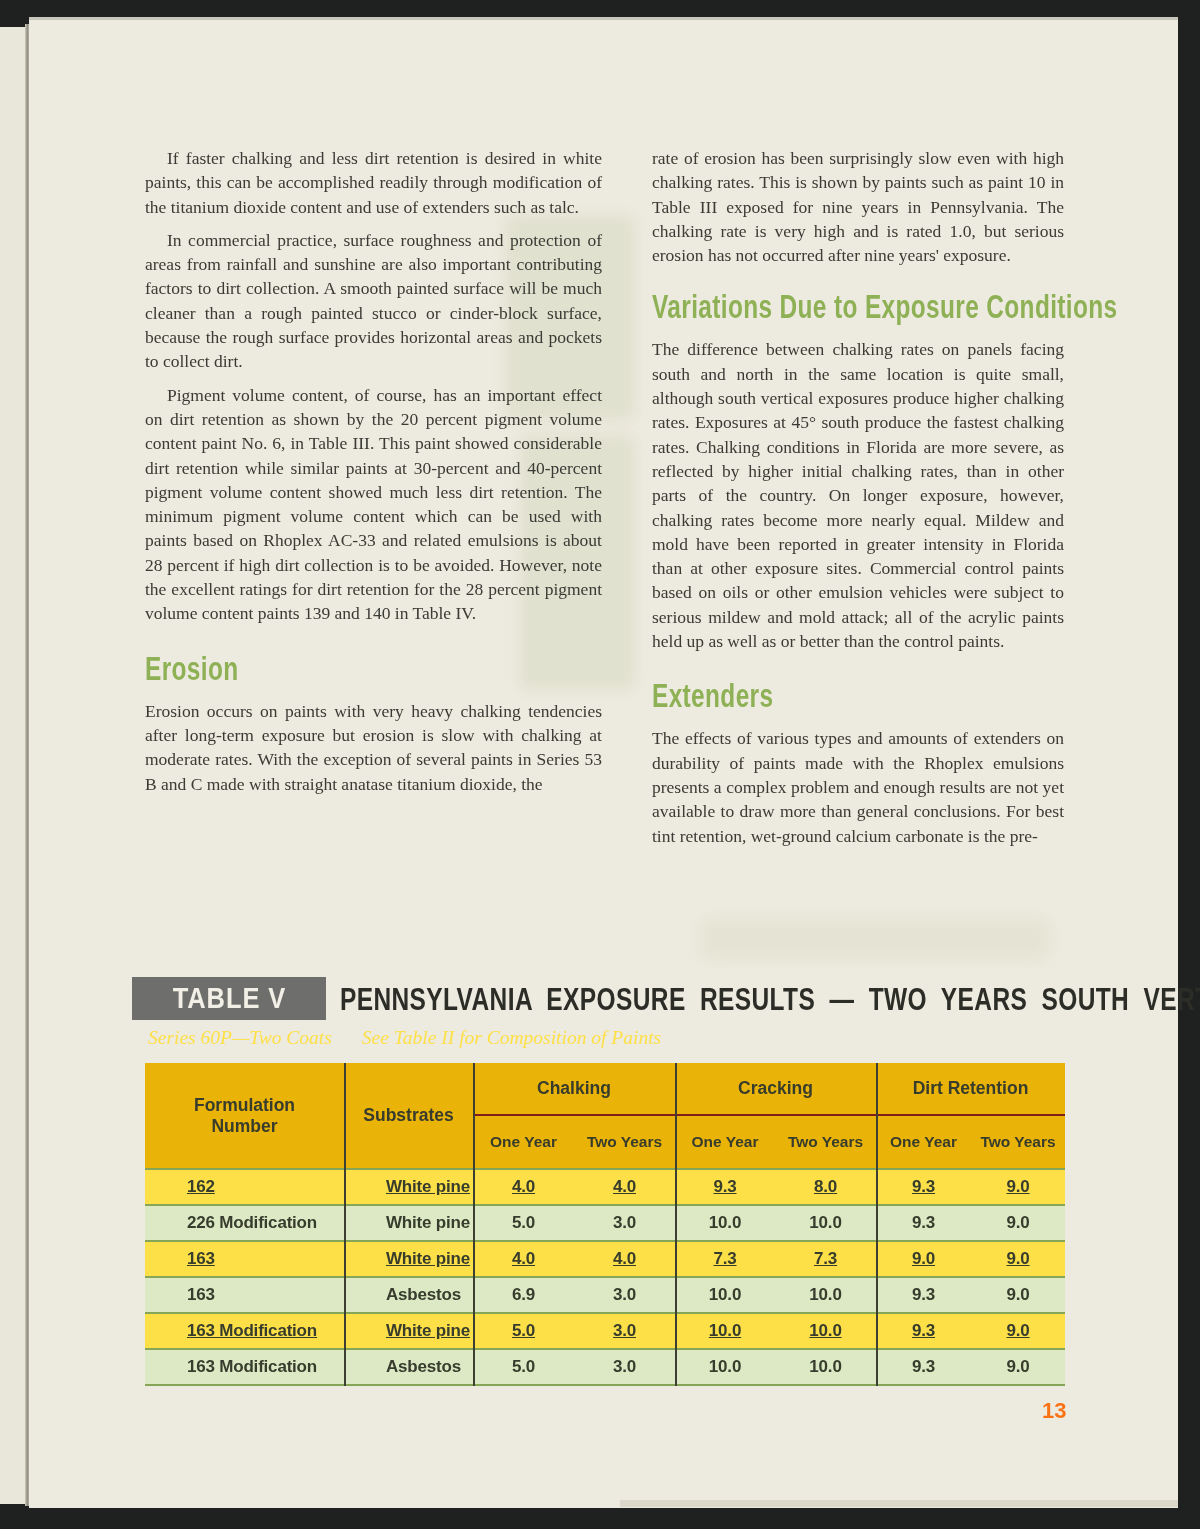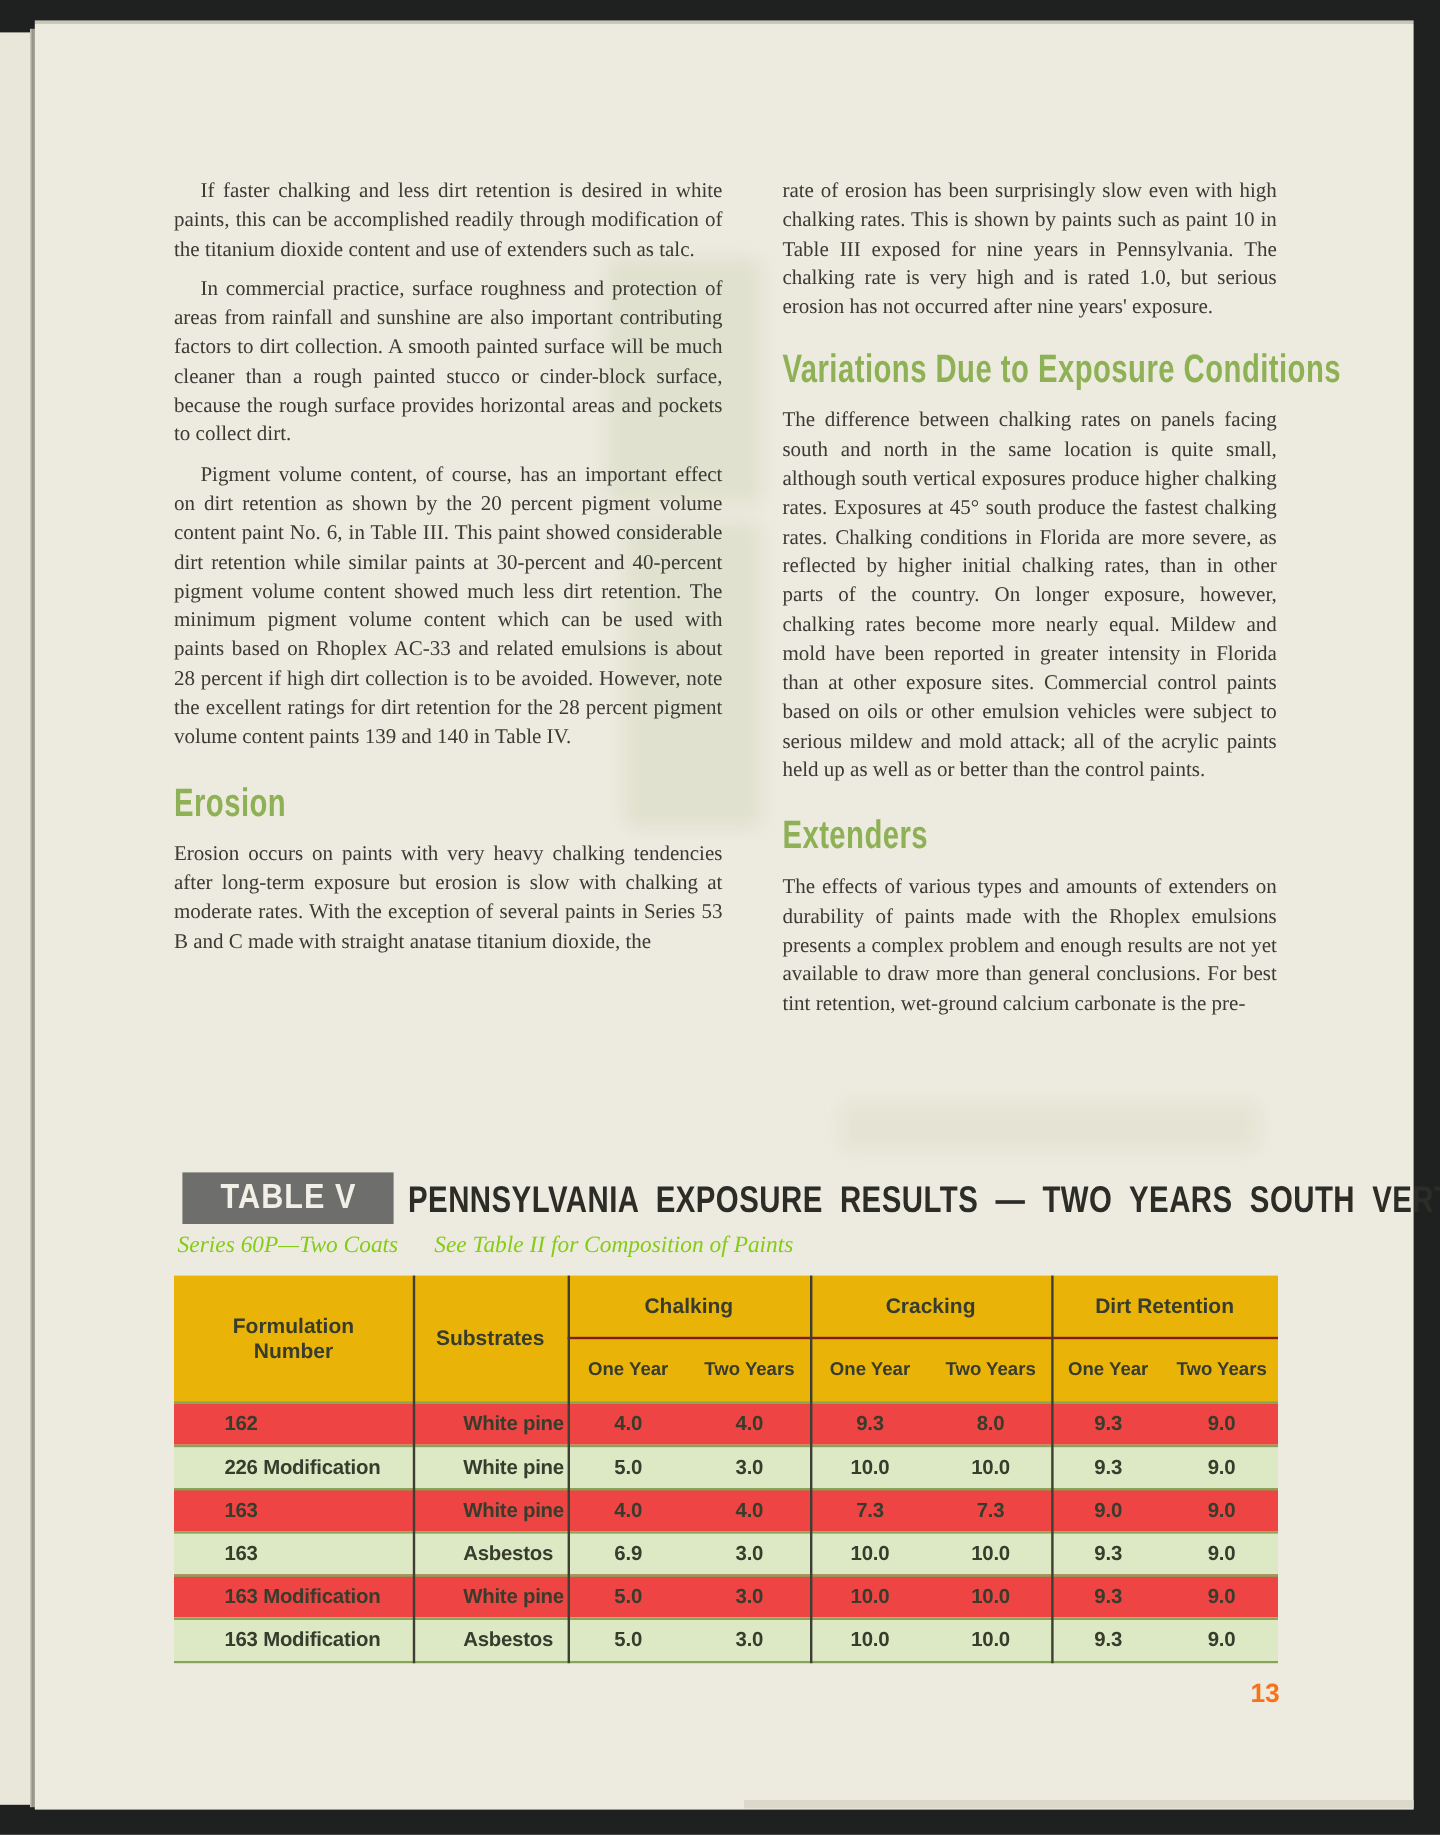--- a/index.html
+++ b/index.html
@@ -29,51 +29,51 @@
   .col-right { left:652px; top:146px; width:412px; }
   .col p { margin:0 0 9px 0; }
   .col p.indent { text-indent:22px; }
   .h-green { color:#8fb156; font-family:"Liberation Sans", sans-serif; font-weight:700;
              font-size:33px; margin:25px 0 12px 0; line-height:36px; }
   .h-green > span { display:inline-block; transform:scaleX(0.74); transform-origin:left center;
                     letter-spacing:0.5px; white-space:nowrap; }
   .h-first { margin-top:22px; }
 
   
-  .badge { position:absolute; left:152px; top:977px; width:176px; height:43px; background:#6e6f6c;
+  .badge { position:absolute; left:132px; top:977px; width:194px; height:43px; background:#6e6f6c;
            color:#f2efe6; display:flex; align-items:center; justify-content:center;
            font-family:"Liberation Sans", sans-serif; font-weight:700; font-size:29px; }
   .badge span { display:inline-block; transform:scaleX(0.88); letter-spacing:1px; white-space:nowrap; }
   .t-title { position:absolute; left:340px; top:982px; color:#2d2d28;
              font-family:"Liberation Sans", sans-serif; font-weight:700; font-size:31px; }
   .t-title span { display:inline-block; transform:scaleX(0.79); transform-origin:left center;
                   word-spacing:9px; letter-spacing:0.5px; white-space:nowrap; }
   .t-sub { position:absolute; left:148px; top:1027px; font-style:italic; font-size:19.5px;
-           color:#84cc16; font-family:"Liberation Serif", serif; }
+           color:#fde047; font-family:"Liberation Serif", serif; }
   .t-sub .gap { display:inline-block; width:30px; }
 
   
   .tbl { position:absolute; left:145px; top:1063px; width:920px;
          font-family:"Liberation Sans", sans-serif; color:#373c2c; }
   .thead { display:grid; grid-template-columns:199px 129px 101px 101px 100px 101px 95px 94px;
            grid-template-rows:52px 53px; background:#eab308; }
   .h-span2 { grid-row:1/3; display:flex; align-items:center; justify-content:center;
              text-align:center; font-weight:700; font-size:17.5px; line-height:21px; }
   .h-form { grid-column:1; padding:0 48px; }
   .h-substrates { grid-column:2; }
   .h-group { grid-row:1; display:flex; align-items:center; justify-content:center;
              font-weight:700; font-size:17.5px; box-sizing:border-box;
              border-bottom:2px solid #7f1d1d; margin-bottom:-1px; }
   .hg-chalking { grid-column:3/5; } .hg-cracking { grid-column:5/7; } .hg-dirt { grid-column:7/9; }
   .h-sy { grid-row:2; display:flex; align-items:center; justify-content:center;
           font-weight:700; font-size:15.5px; }
   .tbody { border-bottom:2px solid #87a557; }
   .tr { display:grid; grid-template-columns:199px 129px 101px 101px 100px 101px 95px 94px;
         height:36px; box-sizing:border-box; border-top:2px solid #87a557; }
-  .tr.rowa { background:#ef4444; }
+  .tr.rowa { background:#fde047;text-decoration:underline; }
   .tr.rowb { background:#dde9c5; }
   .td { display:flex; align-items:center; font-weight:700; font-size:17px; letter-spacing:-0.2px; }
   .td.lft { justify-content:flex-start; padding-left:42px; }
   .td.num { justify-content:center; }
   .vline { position:absolute; top:0; width:2px; height:100%; background:#3e3f33; }
   .v1 { left:199px; } .v2 { left:328px; } .v3 { left:530px; } .v4 { left:731px; }
 
   .pagenum { position:absolute; left:1042px; top:1398px; color:#f97316;
              font-family:"Liberation Sans", sans-serif; font-weight:700; font-size:22px; }
 </style>

